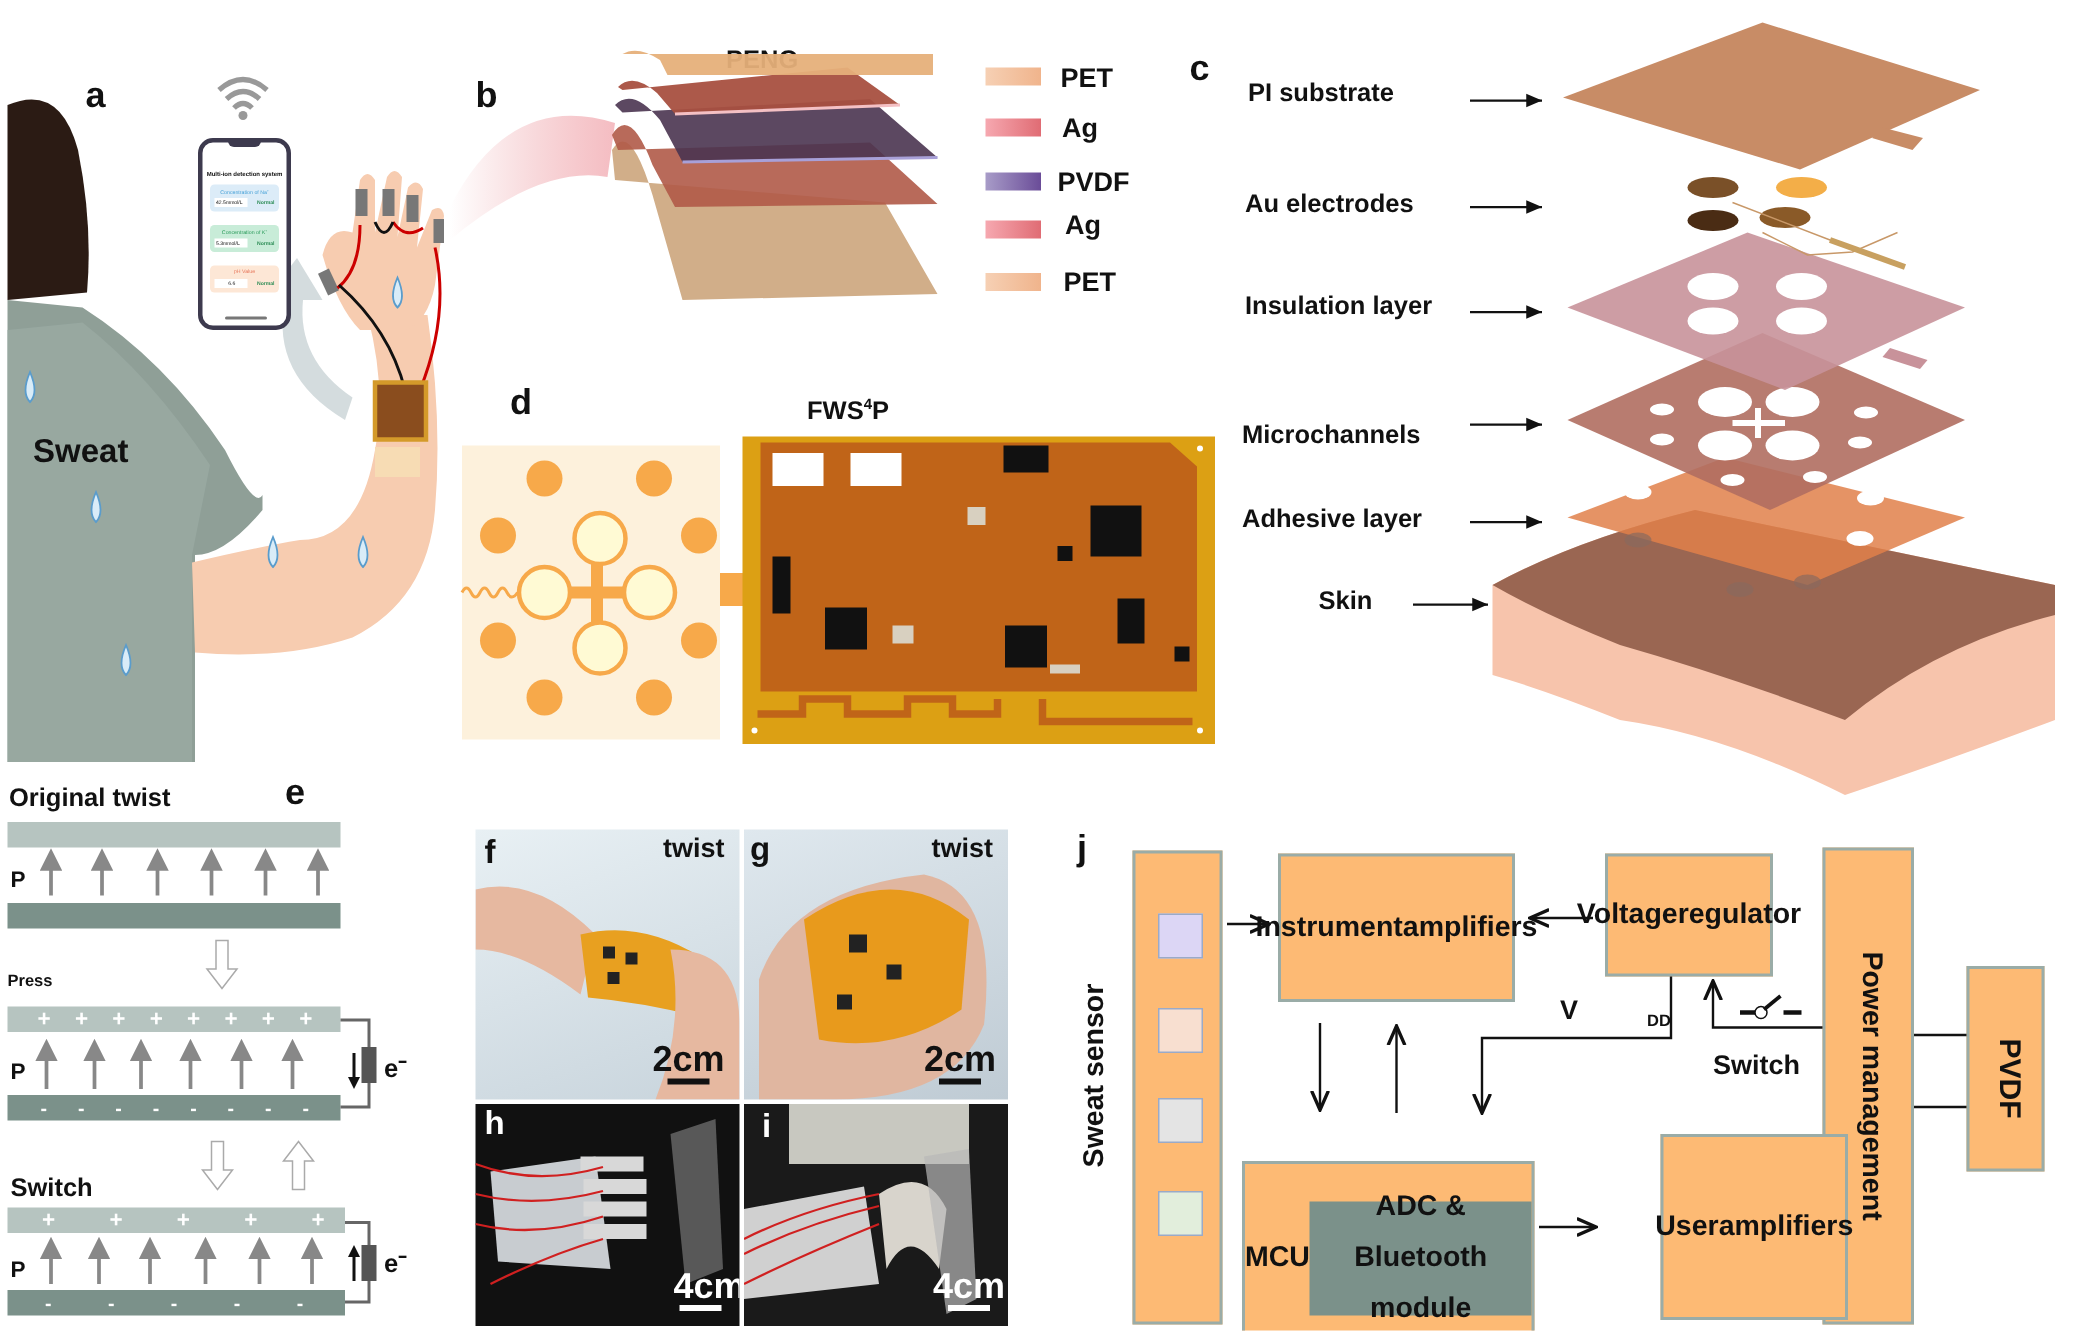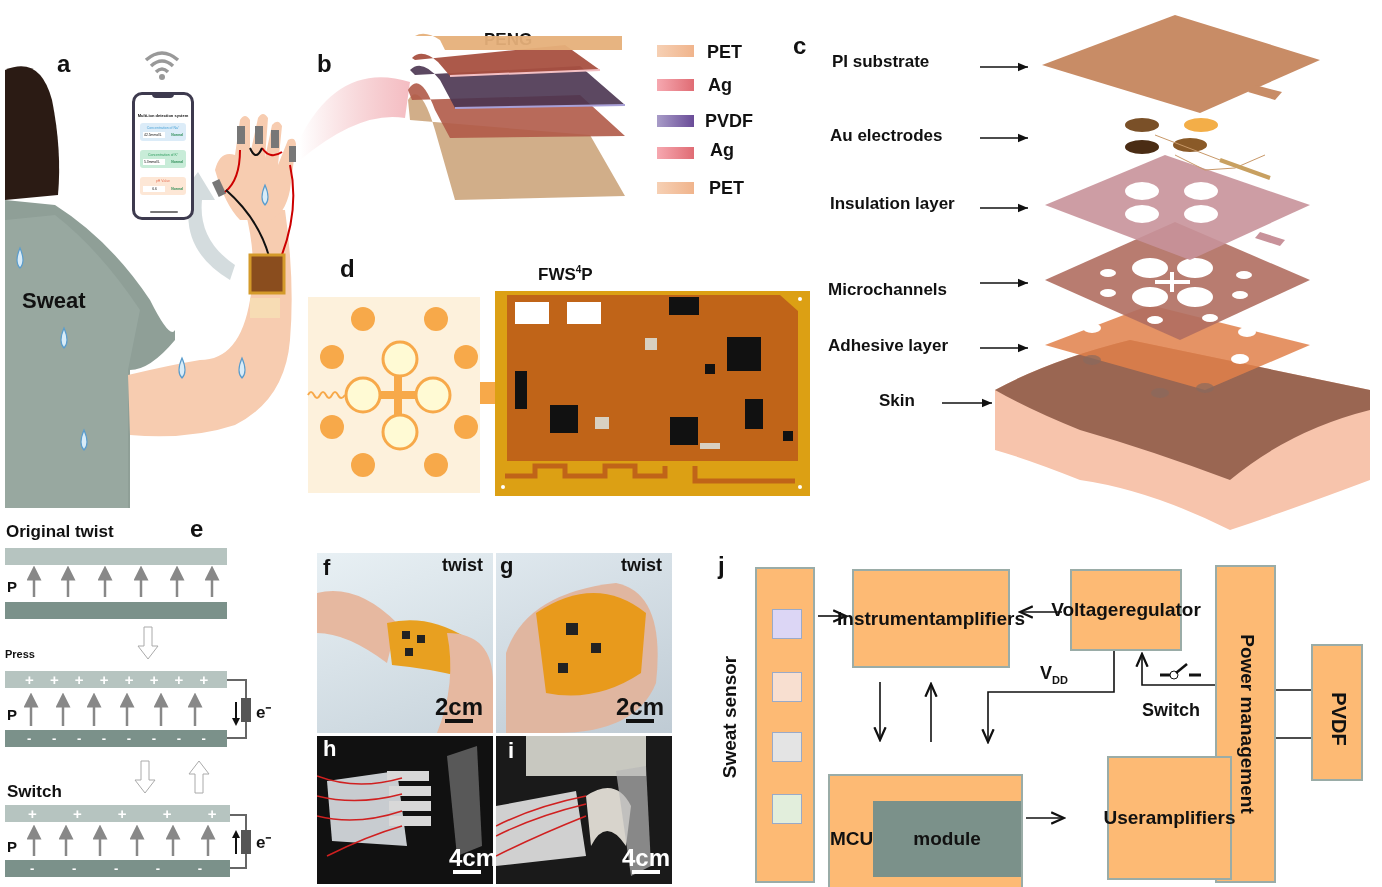--- a/index.html
+++ b/index.html
@@ -430,28 +430,29 @@
   </div>
   <div class="box" style="left:1215px;top:565px;width:61px;height:318px;">
     <div class="vtext" style="left:-60px;top:140px;width:180px;text-align:center;transform:rotate(90deg);">Power management</div>
   </div>
   <div class="box" style="left:1311px;top:644px;width:52px;height:137px;">
     <div class="vtext" style="left:-24px;top:56px;width:100px;text-align:center;transform:rotate(90deg);font-size:20px;">PVDF</div>
   </div>
   <div class="box" style="left:828px;top:774px;width:195px;height:126px;justify-content:flex-start;padding-top:3px;">
     <span style="line-height:28px;">MCU</span>
     <div style="width:166px;height:76px;background:#7b918a;display:flex;flex-direction:column;align-items:center;justify-content:center;line-height:34px;">
+      <span>ADC &amp; Bluetooth</span>
       <span>module</span>
     </div>
   </div>
   <div class="box" style="left:1068px;top:756px;width:125px;height:124px;margin-left:39px;">
     <span>User</span>
     <span>amplifiers</span>
   </div>
-  <div class="txt" style="left:1040px;top:663px;font-size:18px;"><span>V</span><sub style="font-size:11px;">DD</sub></div>
+  <div class="txt" style="left:1040px;top:663px;font-size:18px;"><span>V</span><sub style="font-size:11px;margin-left:46px;">DD</sub></div>
   <div class="txt" style="left:1142px;top:700px;font-size:18px;">Switch</div>
   <svg width="640" height="330" style="left:740px;top:560px;">
     <defs>
         <marker id="ja" markerWidth="9" markerHeight="9" refX="8" refY="4.5" orient="auto">
           <path d="M0 1 L8 4.5 L0 8" fill="none" stroke="#111" stroke-width="1.4"></path>
         </marker>
       </defs>
     <g stroke="#111" stroke-width="1.6" fill="none">
       <line x1="78" y1="56" x2="106" y2="56" marker-end="url(#ja)"></line>
       <line x1="322" y1="52" x2="280" y2="52" marker-end="url(#ja)"></line>

